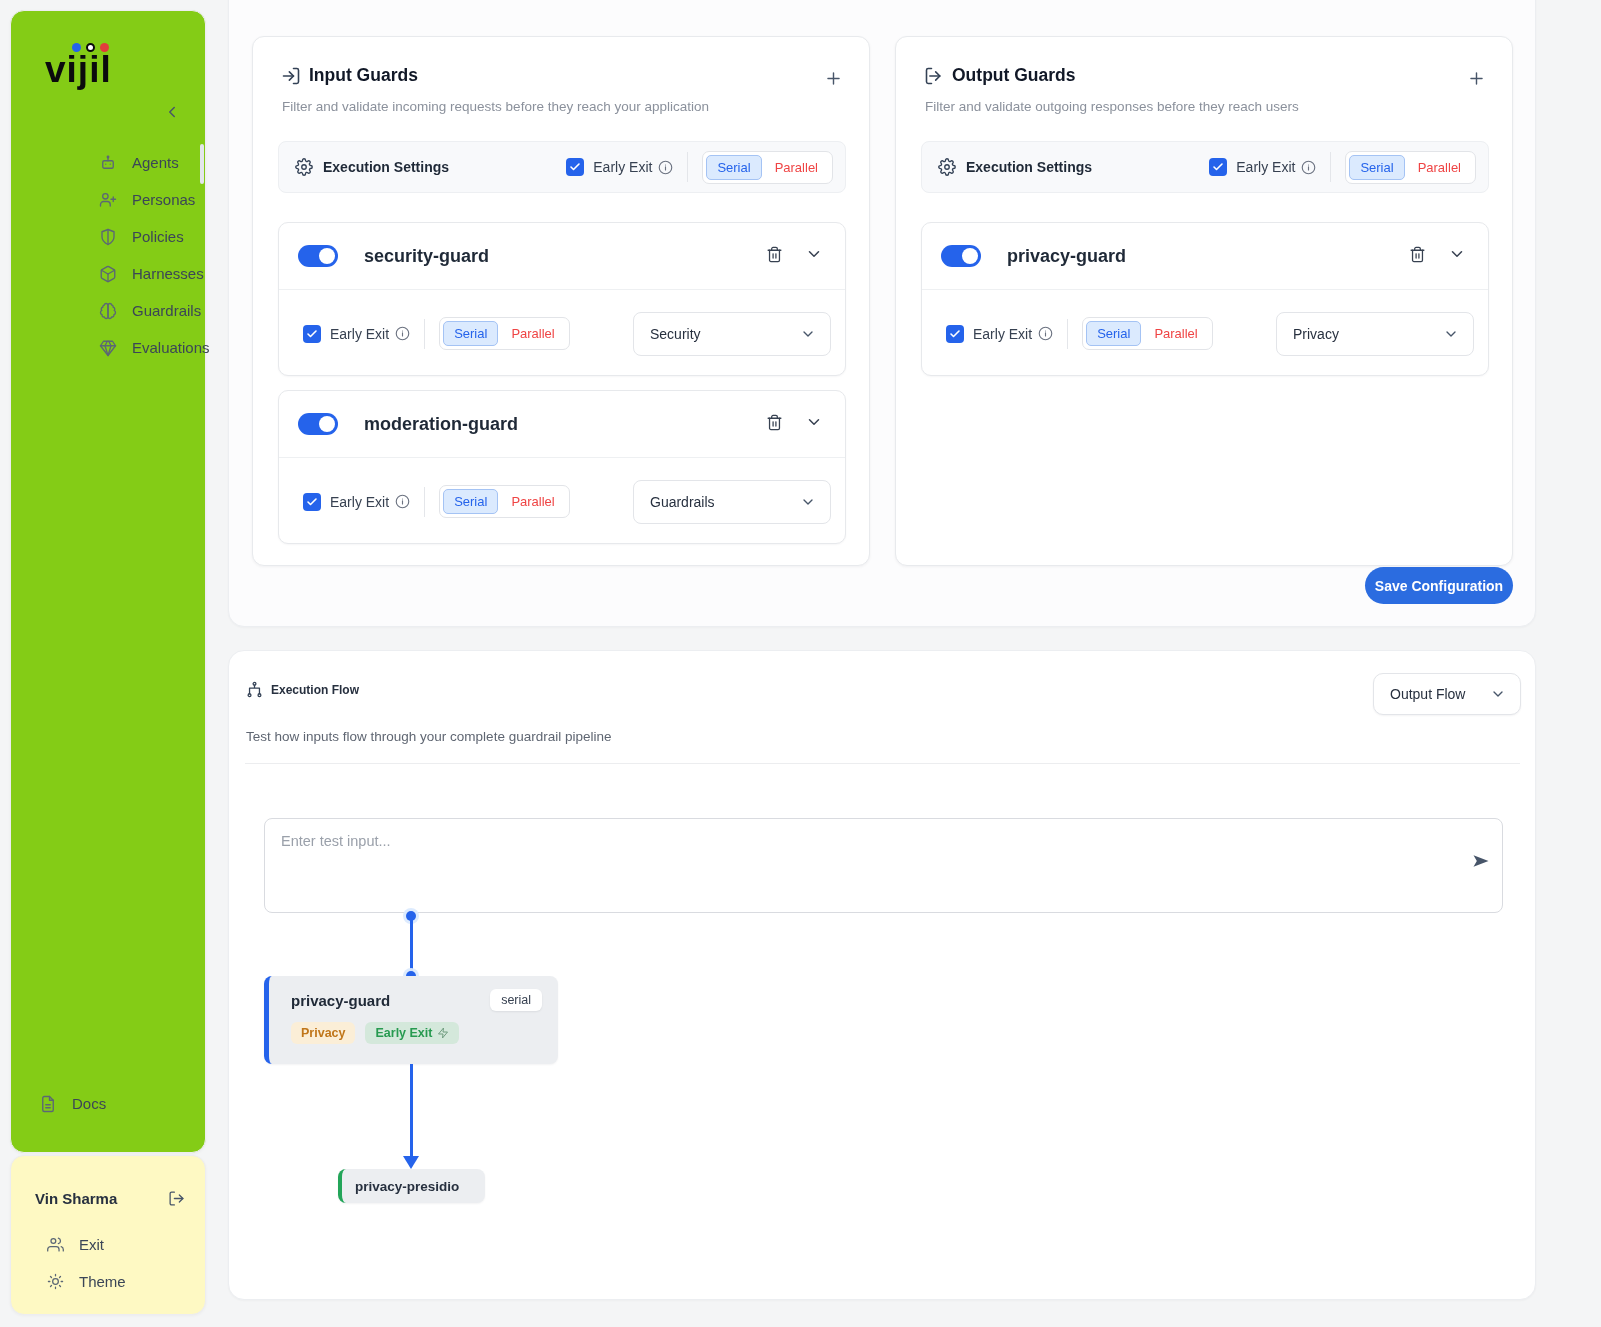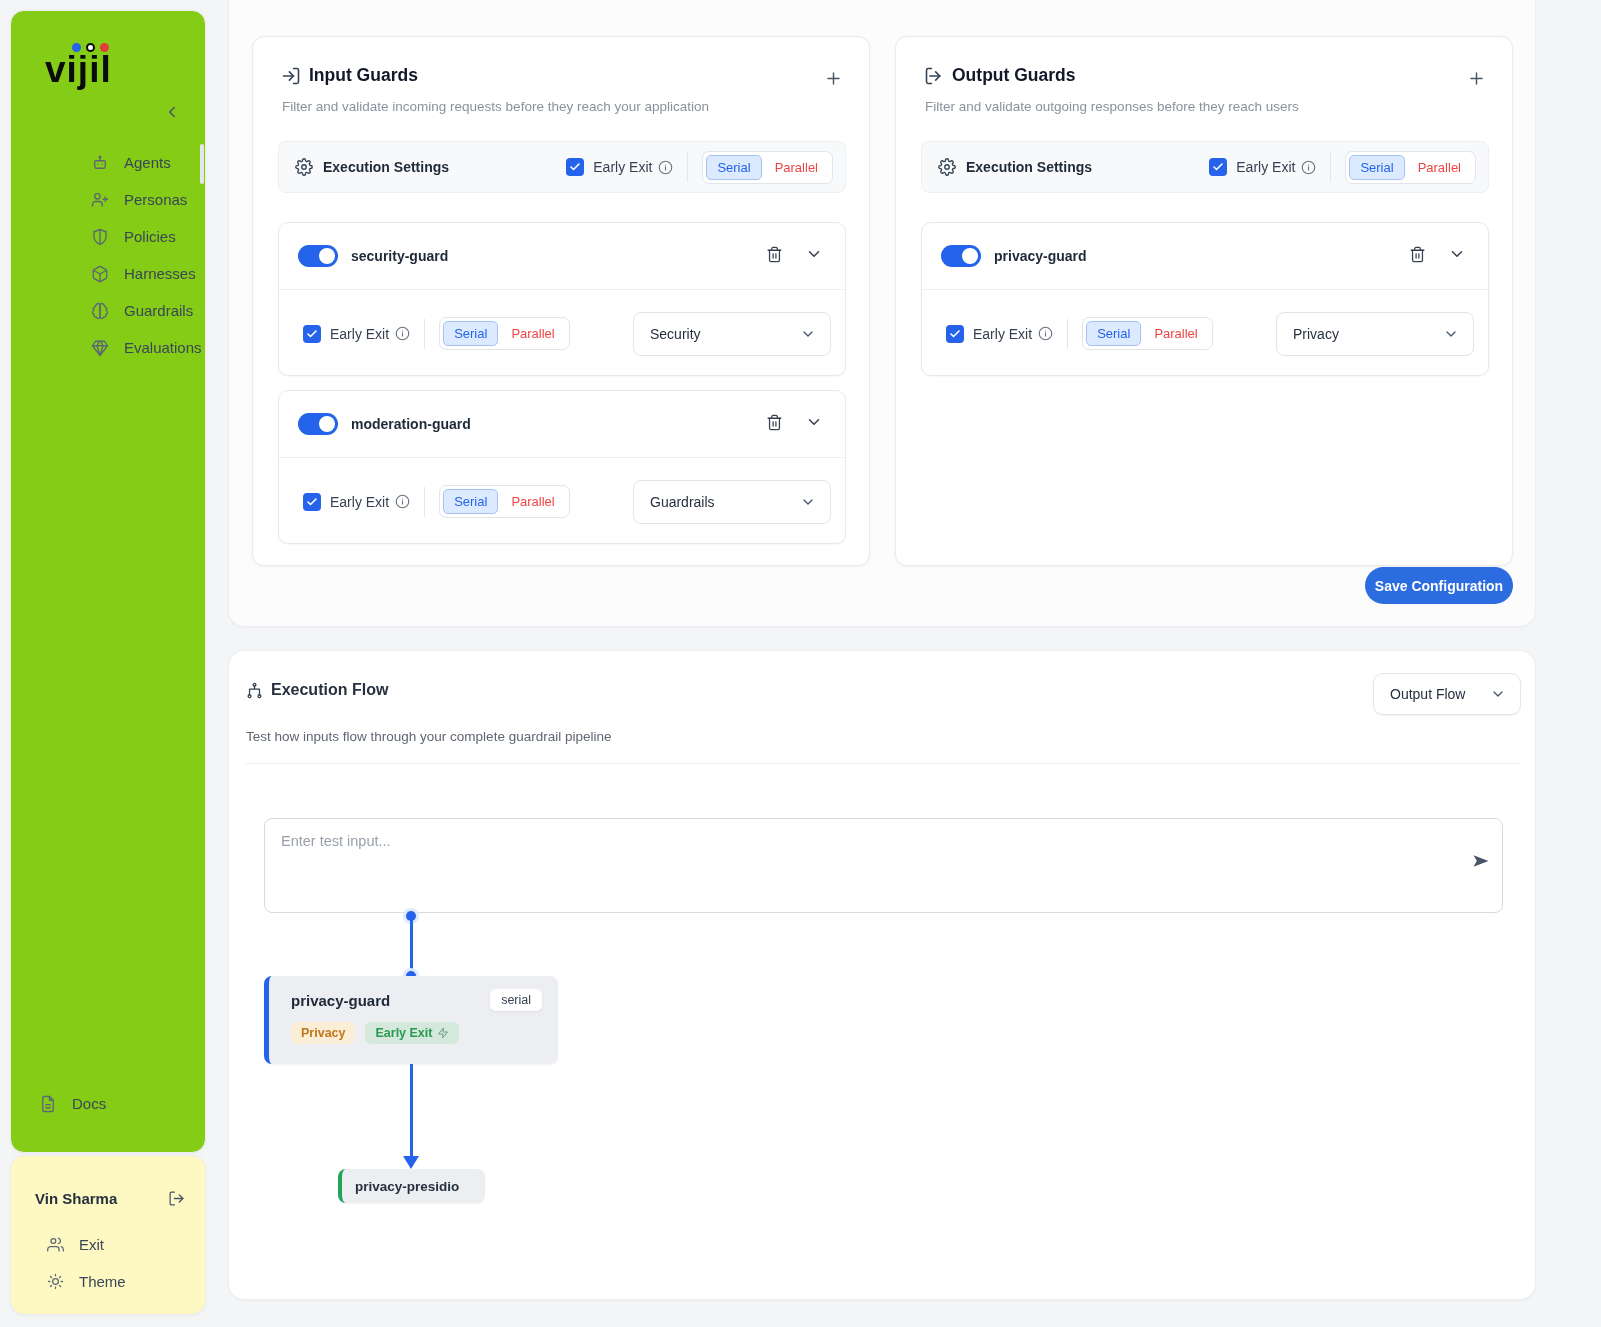--- a/index.html
+++ b/index.html
@@ -11,21 +11,21 @@
     background:#84cc16; border:1px solid #ededf0; border-radius:14px;
     box-shadow:0 1px 3px rgba(16,24,40,.04); }
   .logo { position:absolute; left:34px; top:26px; width:100px; height:62px; }
   .logo-text { font-size:37px; font-weight:800; color:#0b0b0d; letter-spacing:1px; position:absolute; left:0; top:12px; }
   .logo-dots { position:absolute; left:27px; top:6px; display:flex; gap:5px; }
   .logo-dots i { width:9px; height:9px; border-radius:50%; display:block; }
   .dot-blue { background:#2563eb; }
   .dot-open { background:#fff; border:2.5px solid #0b0b0d; width:9px; height:9px; }
   .dot-red { background:#e23c3c; }
   .collapse-btn { position:absolute; right:24px; top:92px; color:#475569; cursor:pointer; }
-  .nav { position:absolute; left:4px; top:133px; width:100%;padding-left:48px; }
+  .nav { position:absolute; left:12px; top:133px; width:100%;padding-left:48px; }
   .nav-item { display:flex; align-items:center; gap:15px; height:37px; padding-left:28px;
     font-size:15px; font-weight:500; color:#3b4657; cursor:pointer; }
   .nav-item svg { color:#5b6775; flex:0 0 auto; }
   .side-scroll-thumb { position:absolute; right:1px; top:133px; width:4px; height:40px;
     background:#e4e6eb; border-radius:2px; }
   .docs-row { position:absolute; left:0; bottom:30px; width:100%; }
   .sidebar-footer { position:absolute; left:10px; top:1155px; width:196px; height:160px;
     background:#fef9c3; border:1px solid #ededf0; border-radius:14px;
     box-shadow:0 1px 3px rgba(16,24,40,.04); }
   .user-row { position:absolute; left:24px; top:34px; width:150px; display:flex;
@@ -69,36 +69,36 @@
 
   .guard-card { position:absolute; left:25px; width:568px; height:154px; background:#fff;
     border:1px solid #e7e9ec; border-radius:10px; box-shadow:0 1px 2px rgba(16,24,40,.04); }
   .gc-1 { top:185px; } .gc-2 { top:353px; }
   .guard-top { position:absolute; left:0; top:0; width:100%; height:67px; display:flex;
     align-items:center; padding:0 22px 0 19px; border-bottom:1px solid #eef0f2; }
   .toggle { width:40px; height:22px; border-radius:11px; background:#2563eb; position:relative;
     cursor:pointer; flex:0 0 auto; }
   .toggle .knob { position:absolute; right:3px; top:3px; width:16px; height:16px;
     border-radius:50%; background:#fff; }
-  .guard-name { font-size:14px; font-weight:600; color:#1f2937; margin-left:13px; }
+  .guard-name { font-size:18px; font-weight:600; color:#1f2937; margin-left:26px; }
   .guard-actions { margin-left:auto; display:flex; align-items:center; gap:22px; color:#374151; }
   .guard-bottom { position:absolute; left:0; top:67px; width:100%; height:87px;
     display:flex; align-items:center; padding:0 14px 0 24px; }
   .dd { height:44px; background:#fff; border:1px solid #e3e5e9; border-radius:8px;
     display:flex; align-items:center; justify-content:space-between; padding:0 14px 0 16px;
     font-size:14px; color:#27303f; cursor:pointer; }
   .guard-dd { width:198px; margin-left:auto; }
 
   .save-btn { position:absolute; left:1137px; top:567px; width:148px; height:37px;
     background:#2b6ce0; border:none; border-radius:19px; color:#fff; font-size:14px;
     font-weight:600; cursor:pointer; font-family:"Liberation Sans",sans-serif; }
 
   
   .flow-head { position:absolute; left:17px; top:30px; display:flex; align-items:center; gap:8px; }
-  .flow-title { font-size:16px; font-weight:700; color:#27303f; }
+  .flow-title { font-size:12px; font-weight:700; color:#27303f; }
   .flow-dd { position:absolute; left:1144px; top:22px; width:148px; height:42px; border-radius:10px;
     box-shadow:0 1px 2px rgba(16,24,40,.05); }
   .flow-sub { position:absolute; left:17px; top:78px; font-size:13.5px; color:#5f6672; }
   .flow-divider { position:absolute; left:16px; top:112px; width:1275px; height:1px; background:#ecedef; }
 
   .test-input { position:absolute; left:35px; top:167px; width:1239px; height:95px;
     border:1px solid #d9dbe0; border-radius:8px; resize:none; outline:none;
     padding:14px 16px; font-size:14.5px; font-family:"Liberation Sans",sans-serif;
     color:#27303f; background:#fff; }
   .test-input::placeholder { color:#9aa0aa; }

